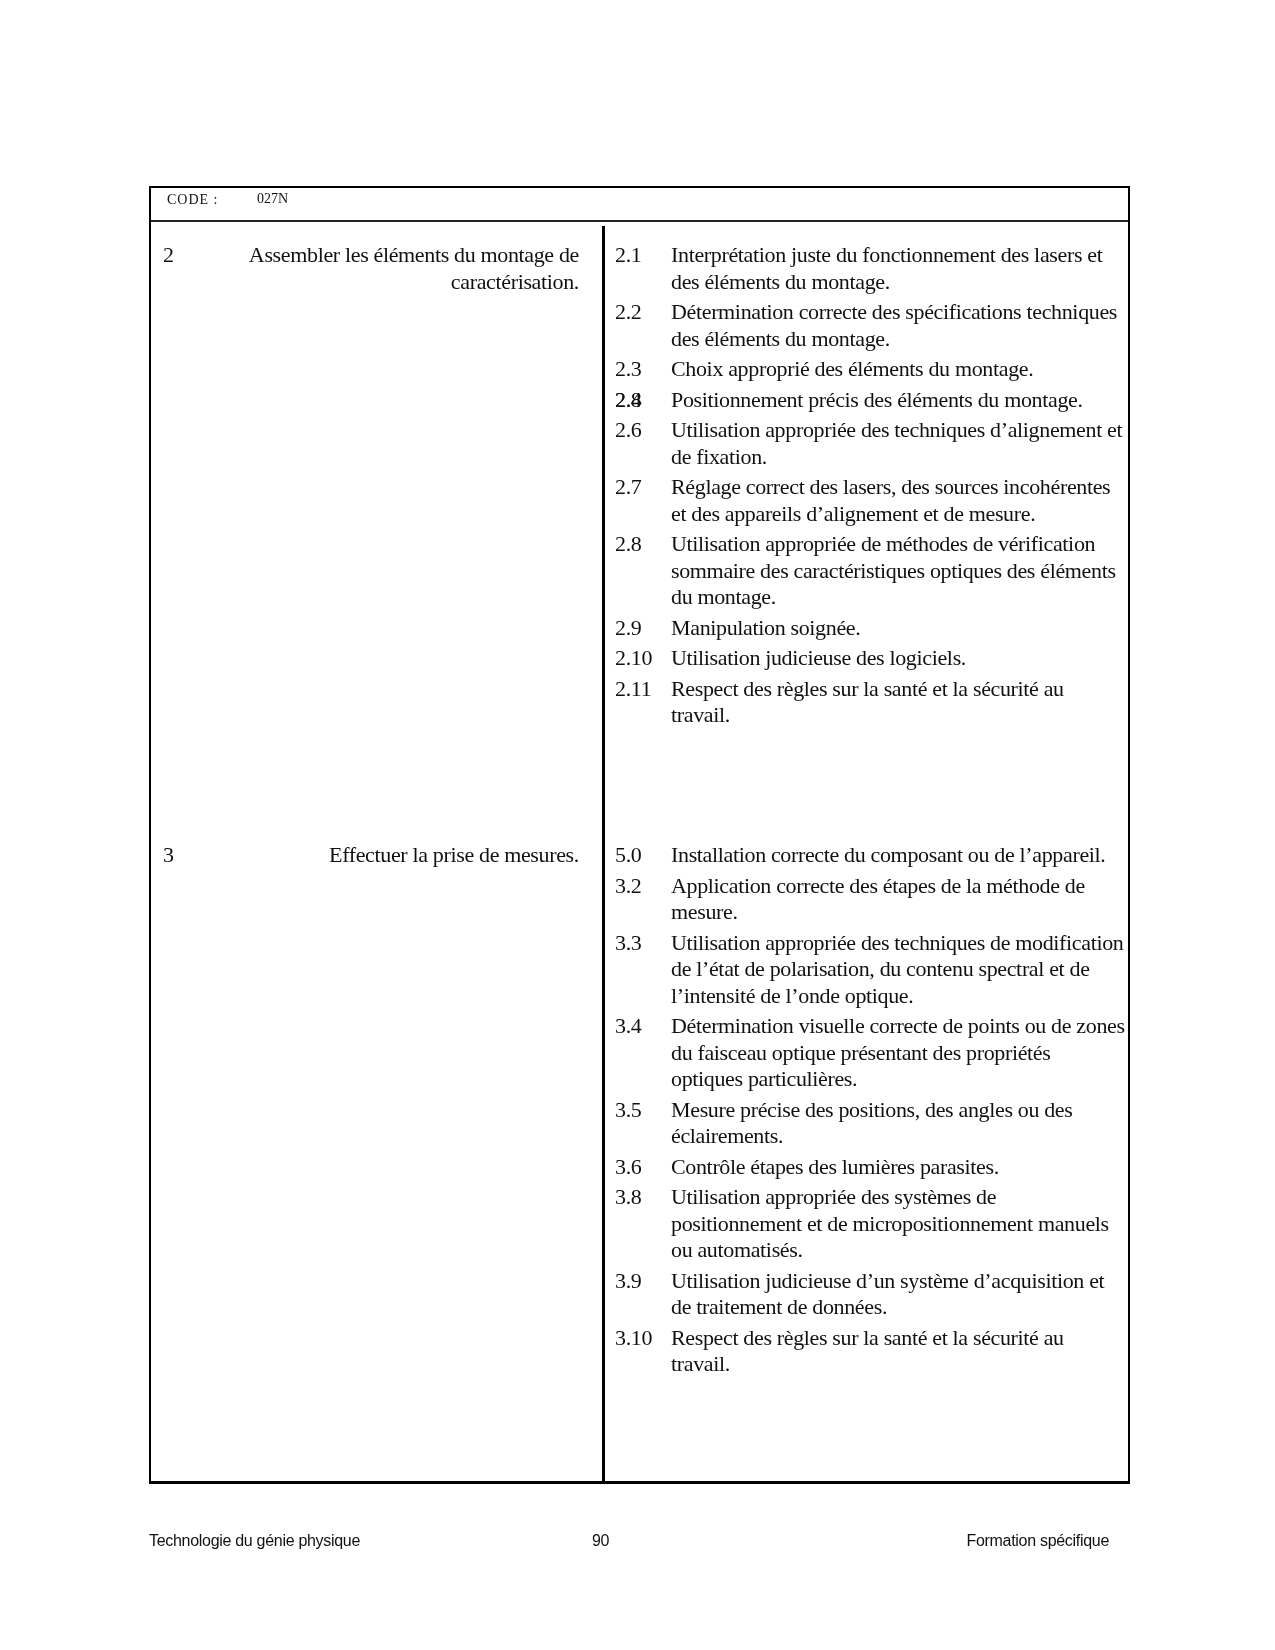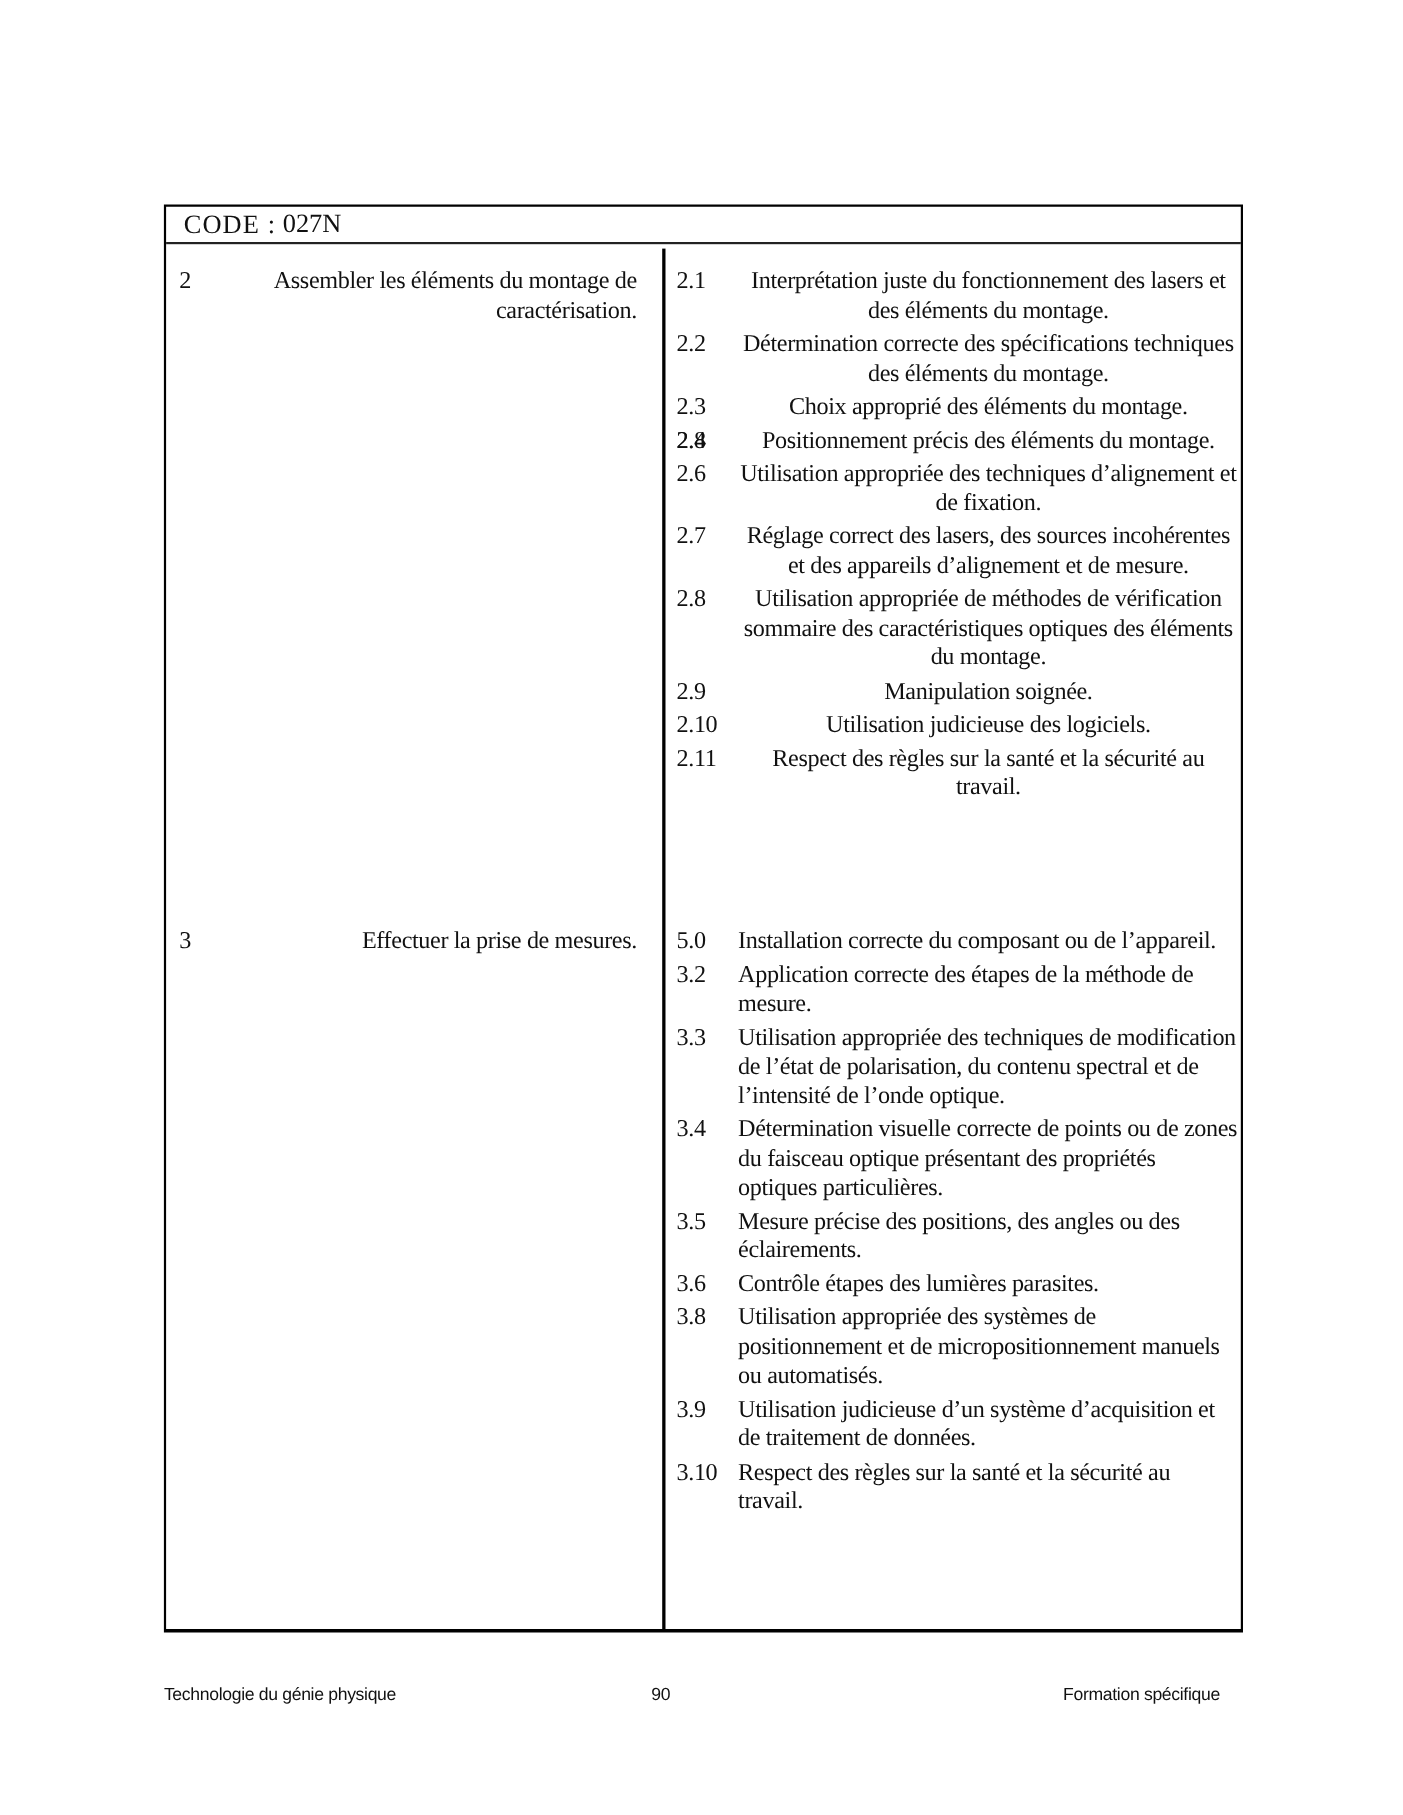--- a/index.html
+++ b/index.html
@@ -9,21 +9,21 @@
       color: #111111;
     }
     .page { position: absolute; left: 0; top: 0; width: 1275px; height: 1650px; }
     .frame {
       position: absolute; left: 149px; top: 186px; width: 981px; height: 1298px;
       border: 2px solid #000; border-bottom-width: 3px; box-sizing: border-box;
     }
     .header {
       position: absolute; left: 0; top: 0; right: 0; height: 34px;
       border-bottom: 2px solid #222; box-sizing: border-box;
-      font-family: "Liberation Serif", serif; font-size: 24px;
+      font-family: "Liberation Serif", serif; font-size: 14px;
     }
     .header .code-label { position: absolute; left: 16px; top: 4px; letter-spacing: 1px; }
     .header .code-value { position: absolute; left: 106px; top: 3px; }
     .divider {
       position: absolute; left: 451px; top: 38px; width: 3px; height: 1255px; background: #000;
     }
     .txt {
       font-family: "Liberation Serif", serif; font-size: 22px; line-height: 26.5px;
       letter-spacing: -0.35px;
     }
@@ -52,21 +52,21 @@
       <span class="code-value">027N</span>
     </div>
 
     <div class="divider"></div>
 
     <div class="left-item txt" style="top:54px;">
       <span class="num">2</span>
       <span class="body">Assembler les éléments du montage de caractérisation.</span>
     </div>
 
-    <div class="crit txt" style="top:54px;text-align:center;">
+    <div class="crit txt" style="top:54px;">
       <div class="crit-item">
         <span class="num">2.1</span>
         <span class="body">Interprétation juste du fonctionnement des lasers et des éléments du montage.</span>
       </div>
       <div class="crit-item">
         <span class="num">2.2</span>
         <span class="body">Détermination correcte des spécifications techniques des éléments du montage.</span>
       </div>
       <div class="crit-item">
         <span class="num">2.3</span>

